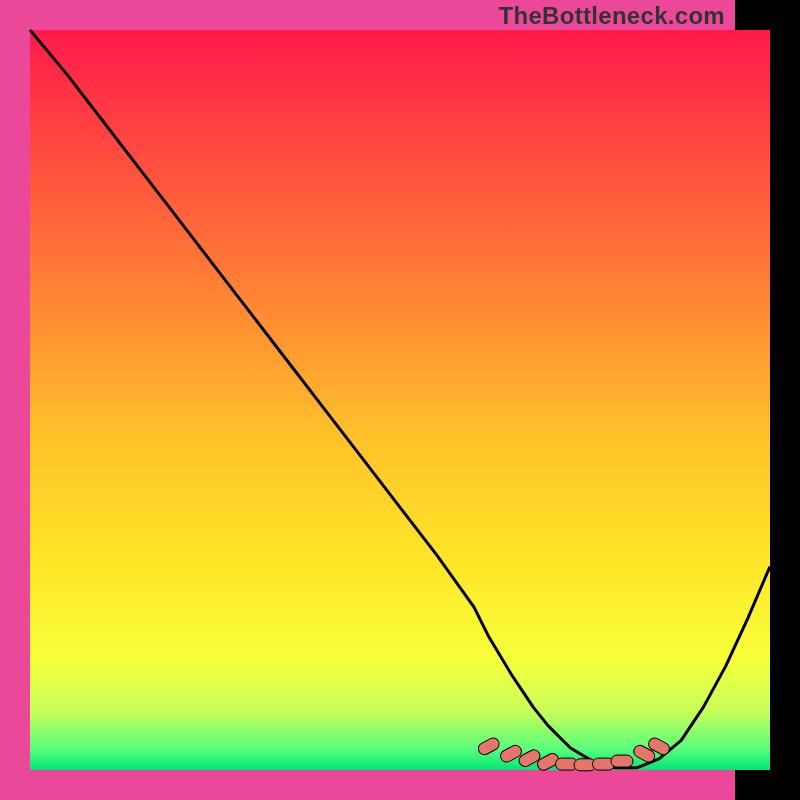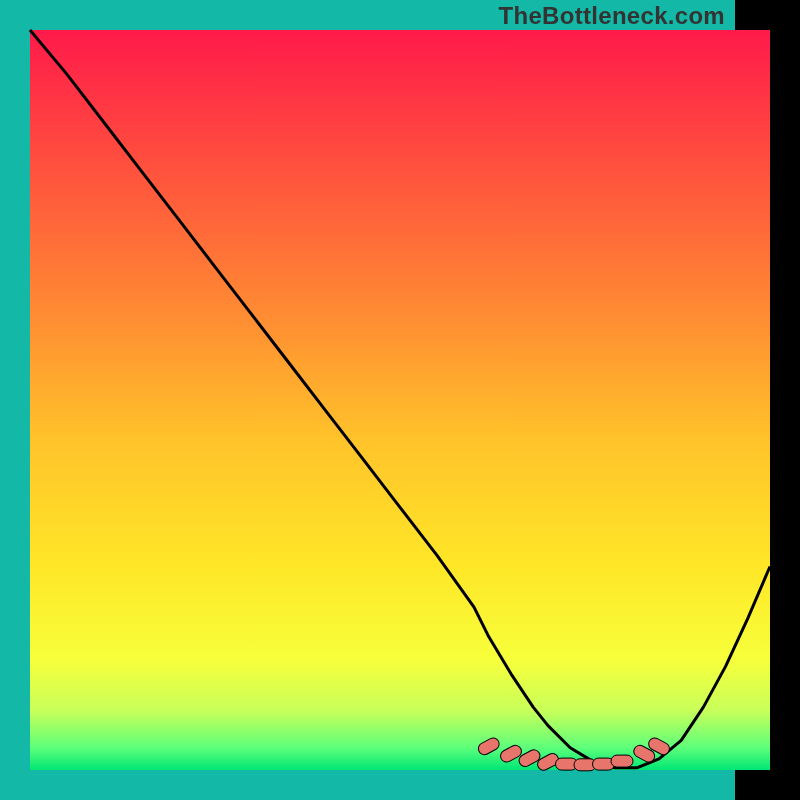--- a/index.html
+++ b/index.html
@@ -8,21 +8,21 @@
     width: 800px;
     height: 800px;
     background: #000000;
     overflow: hidden;
     font-family: Arial, Helvetica, sans-serif;
   }
   .frame {
     position: relative;
     width: 735px;
     height: 800px;
-    background: #14b8a6;
+    background: #ec4899;
   }
   .watermark {
     position: absolute;
     top: 2px;
     right: 10px;
     color: #333333;
     font-size: 24px;
     font-weight: 600;
     letter-spacing: 0.3px;
     z-index: 5;

